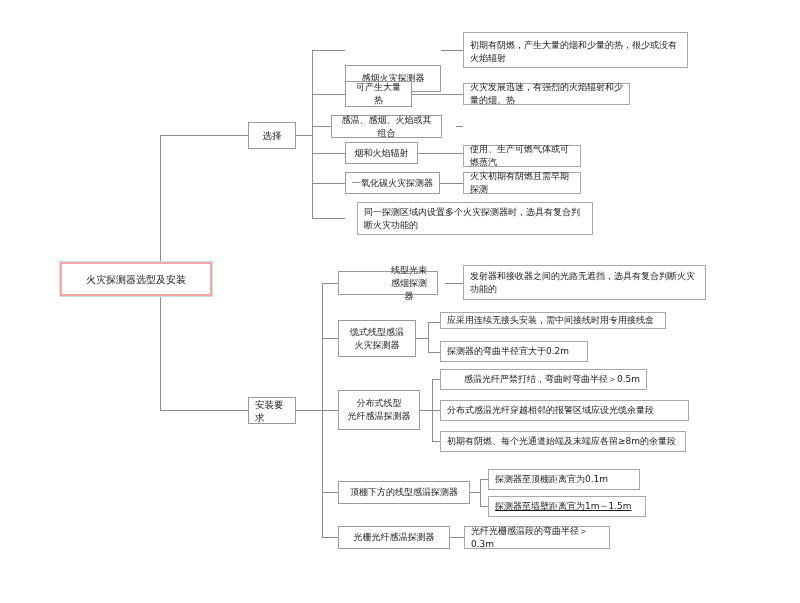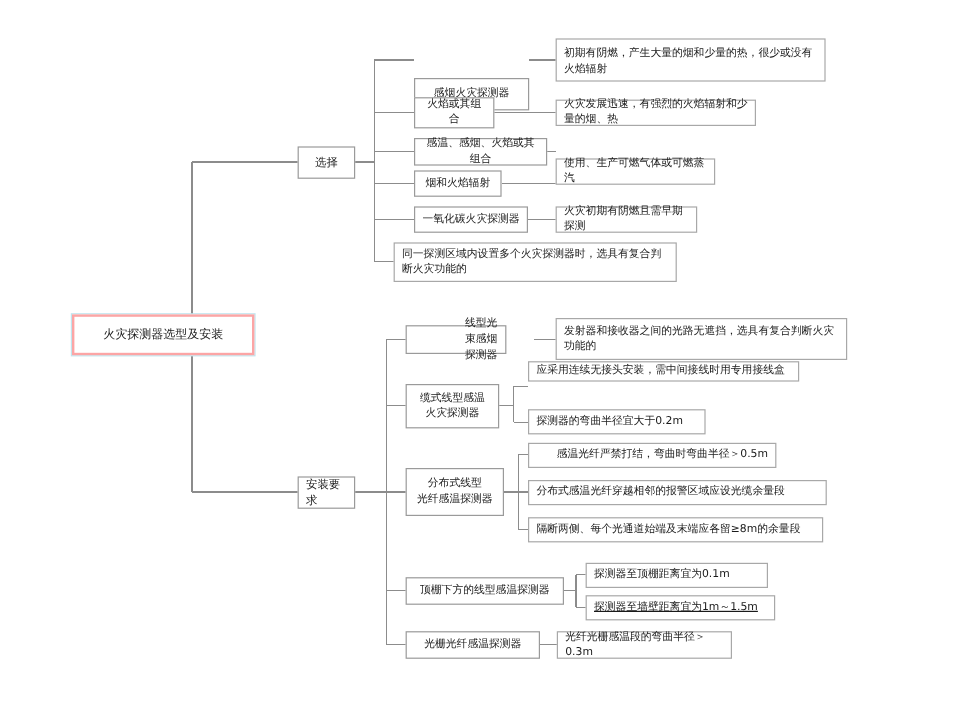--- a/index.html
+++ b/index.html
@@ -131,82 +131,82 @@
   </div>
 
   <div class="node level2 center" style="left:345px; top:37px; width:96px; height:27px;margin-top:28px;">
     <span>感烟火灾探测器</span>
   </div>
   <div class="node leaf" style="left:463px; top:32px; width:225px; height:36px;align-items:flex-end;">
     <span>初期有阴燃，产生大量的烟和少量的热，很少或没有火焰辐射</span>
   </div>
 
   <div class="node level2 center" style="left:345px; top:81px; width:67px; height:26px;">
-    <span>火焰或其组合</span>
+    <span>可产生大量热</span>
   </div>
   <div class="node leaf" style="left:463px; top:83px; width:167px; height:22px;">
     <span>火灾发展迅速，有强烈的火焰辐射和少量的烟、热</span>
   </div>
 
-  <div class="node level2 center" style="left:345px; top:115px; width:111px; height:23px;">
+  <div class="node level2 center" style="left:331px; top:115px; width:111px; height:23px;">
     <span>感温、感烟、火焰或其组合</span>
   </div>
 
   <div class="node level2 center" style="left:345px; top:142px; width:73px; height:22px;">
     <span>烟和火焰辐射</span>
   </div>
-  <div class="node leaf" style="left:463px; top:132px; width:133px; height:22px;">
+  <div class="node leaf" style="left:463px; top:145px; width:118px; height:22px;">
     <span>使用、生产可燃气体或可燃蒸汽</span>
   </div>
 
   <div class="node level2 center" style="left:345px; top:172px; width:95px; height:22px;">
     <span>一氧化碳火灾探测器</span>
   </div>
   <div class="node leaf" style="left:463px; top:172px; width:118px; height:22px;">
     <span>火灾初期有阴燃且需早期探测</span>
   </div>
 
-  <div class="node leaf" style="left:328px; top:202px; width:236px; height:33px;">
+  <div class="node leaf" style="left:357px; top:202px; width:236px; height:33px;">
     <span>同一探测区域内设置多个火灾探测器时，选具有复合判断火灾功能的</span>
   </div>
 
   <div class="node level1" style="left:248px; top:397px; width:48px; height:27px;">
     <span>安装要求</span>
   </div>
 
-  <div class="node level2 center" style="left:338px; top:271px; width:84px; height:24px;padding-left:48px;">
+  <div class="node level2 center" style="left:338px; top:271px; width:100px; height:24px;padding-left:48px;">
     <span>线型光束感烟探测器</span>
   </div>
   <div class="node leaf" style="left:463px; top:265px; width:243px; height:35px;">
     <span>发射器和接收器之间的光路无遮挡，选具有复合判断火灾功能的</span>
   </div>
 
   <div class="node level2 center" style="left:338px; top:320px; width:78px; height:37px;">
     <span>缆式线型感温
 火灾探测器</span>
   </div>
-  <div class="node leaf" style="left:440px; top:301px; width:226px; height:17px;">
+  <div class="node leaf" style="left:440px; top:312px; width:226px; height:17px;">
     <span>应采用连续无接头安装，需中间接线时用专用接线盒</span>
   </div>
   <div class="node leaf" style="left:440px; top:341px; width:148px; height:21px;">
     <span>探测器的弯曲半径宜大于0.2m</span>
   </div>
 
   <div class="node level2 center" style="left:338px; top:390px; width:82px; height:40px;">
     <span>分布式线型
 光纤感温探测器</span>
   </div>
   <div class="node leaf" style="left:440px; top:369px; width:207px; height:21px;justify-content:flex-end;">
     <span>感温光纤严禁打结，弯曲时弯曲半径＞0.5m</span>
   </div>
   <div class="node leaf" style="left:440px; top:400px; width:249px; height:21px;">
     <span>分布式感温光纤穿越相邻的报警区域应设光缆余量段</span>
   </div>
   <div class="node leaf" style="left:440px; top:431px; width:246px; height:21px;">
-    <span>隔断两侧、每个光通道始端及末端应各留≥8m的余量段</span>
+    <span>初期有阴燃、每个光通道始端及末端应各留≥8m的余量段</span>
   </div>
 
   <div class="node level2 center" style="left:338px; top:481px; width:132px; height:23px;">
     <span>顶棚下方的线型感温探测器</span>
   </div>
   <div class="node leaf" style="left:488px; top:469px; width:152px; height:21px;">
     <span>探测器至顶棚距离宜为0.1m</span>
   </div>
   <div class="node leaf" style="left:488px; top:496px; width:158px; height:21px;text-decoration:underline;">
     <span>探测器至墙壁距离宜为1m～1.5m</span>

